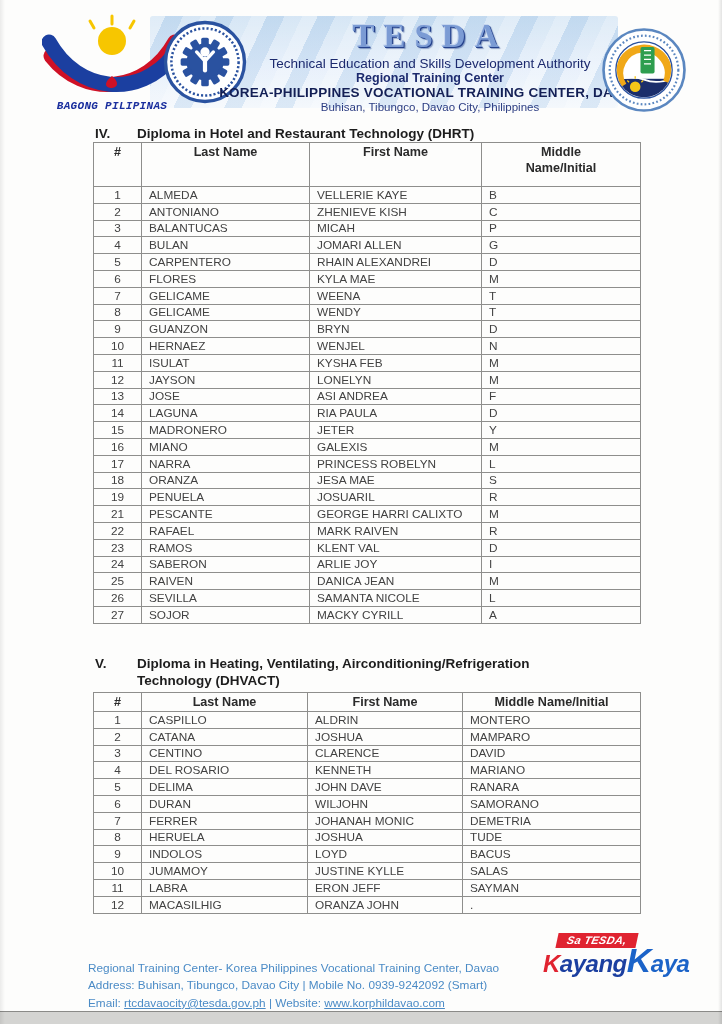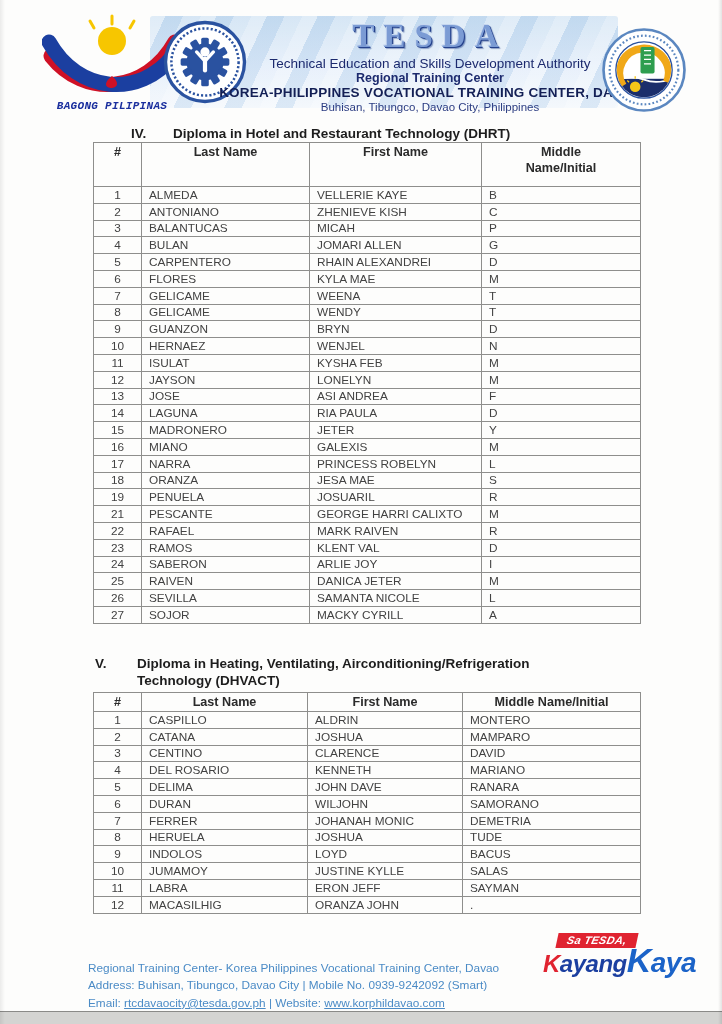--- a/index.html
+++ b/index.html
@@ -48,21 +48,21 @@
   .center-name { font-size:13.5px; font-weight:bold; color:#131f55; letter-spacing:.2px; }
   .center-address { font-size:11.5px; color:#2b3c82; margin-top:1px; }
   .kpvtc-logo { position:absolute; left:600px; top:16px; width:88px; height:88px; }
 
   
   .section { position:absolute; left:95px; width:548px; }
   .section-heading { display:flex; font-size:13.5px; font-weight:bold; color:#1d1d1d; }
   .section-numeral { width:42px; flex:0 0 42px; }
   .section-title { flex:1; line-height:1.25; }
 
-  .sec-dhrt   { top:126px;margin-left:36px; }
+  .sec-dhrt   { top:126px; }
   .sec-dhvact { top:656px; }
   .tbl-wrap-dhrt   { position:absolute; top:142px; left:93px; }
   .tbl-wrap-dhvact { position:absolute; top:692px; left:93px; }
 
   table.roster {
     border-collapse:collapse; table-layout:fixed;
     font-size:11.8px; color:#424242; background:transparent;
   }
   table.roster th, table.roster td {
     border:1px solid #8e8e8c;
@@ -92,21 +92,21 @@
     font-size:11px; font-weight:bold; font-style:italic;
     transform:skewX(-12deg); letter-spacing:.3px; z-index:2;
   }
   .kk-words {
     position:absolute; left:0; top:8px; white-space:nowrap;
     font-weight:bold; font-style:italic; letter-spacing:-.5px;
   }
   .kk-k1   { color:#e02330; font-size:24px; }
   .kk-rest1{ color:#1b3fa0; font-size:24px; }
   .kk-K2   { color:#1b63c8; font-size:34px; }
-  .kk-rest2{ color:#1b63c8; font-size:28px; }
+  .kk-rest2{ color:#1b63c8; font-size:24px; }
 </style>
 </head>
 <body>
 
 <div class="page">
 
   <div class="header">
     <div class="banner-bg"></div>
 
     <div class="bagong-logo">
@@ -344,21 +344,21 @@
           </tr>
           <tr>
             <td>24</td>
             <td>SABERON</td>
             <td>ARLIE JOY</td>
             <td>I</td>
           </tr>
           <tr>
             <td>25</td>
             <td>RAIVEN</td>
-            <td>DANICA JETER</td>
+            <td>DANICA JEAN</td>
             <td>M</td>
           </tr>
           <tr>
             <td>26</td>
             <td>SEVILLA</td>
             <td>SAMANTA NICOLE</td>
             <td>L</td>
           </tr>
           <tr>
             <td>27</td>

